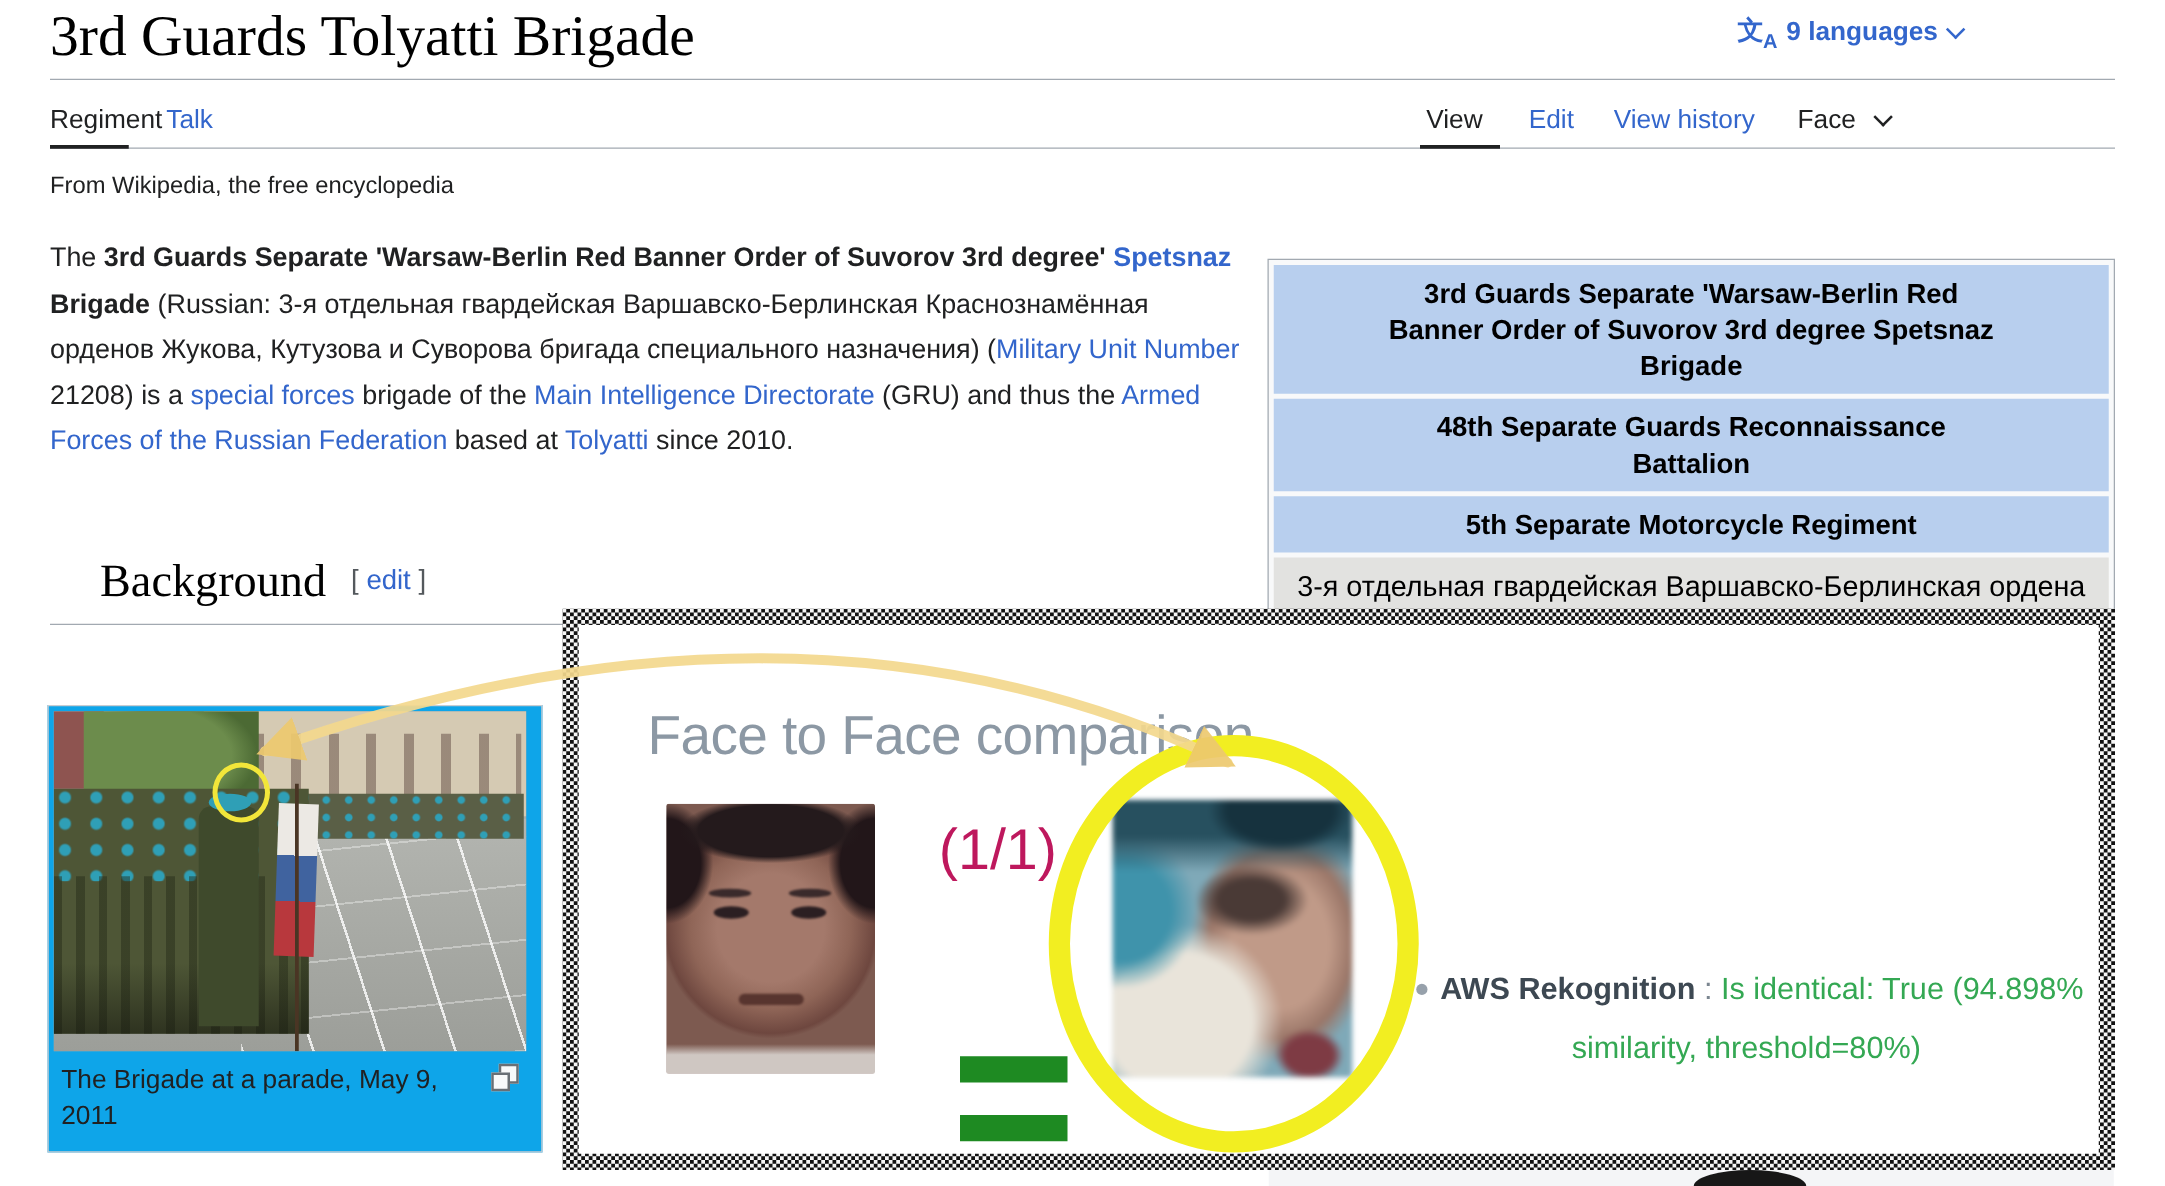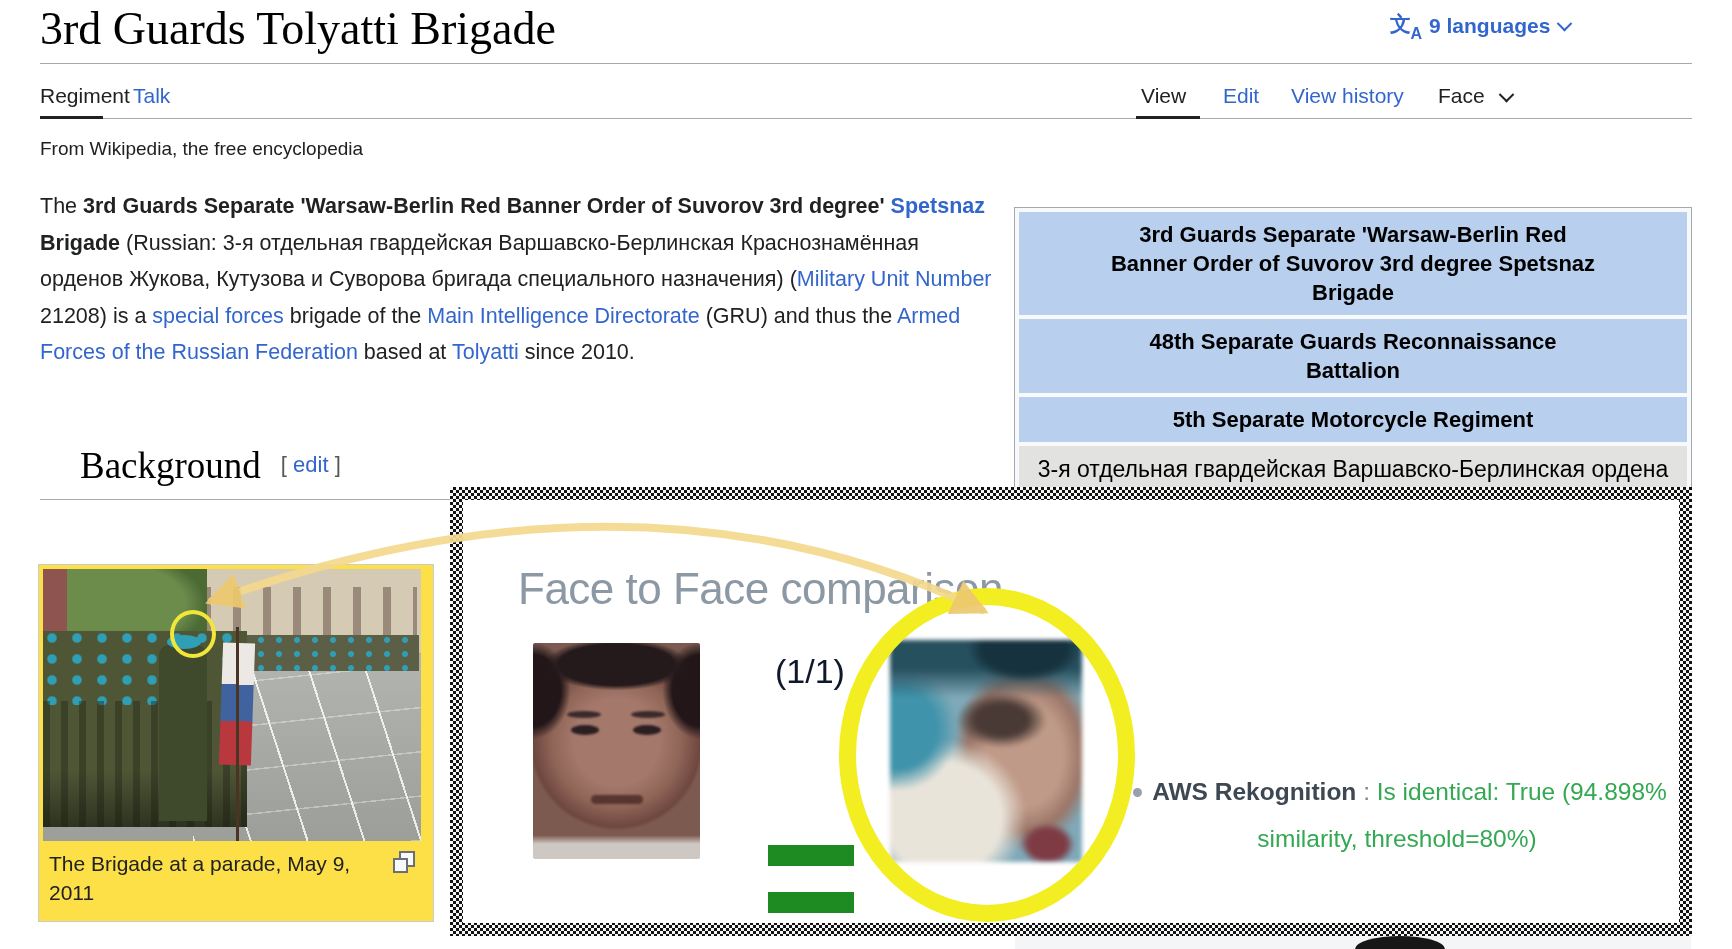--- a/index.html
+++ b/index.html
@@ -33,21 +33,21 @@
   .seg-l{color:#3366cc;cursor:pointer;}
 
   
   .sec-head{left:40px;top:444px;font-family:"Liberation Serif","DejaVu Serif",serif;
             font-size:37px;color:#000;margin-left:40px;}
   .edit-wrap{font-family:"Liberation Sans",sans-serif;font-size:22px;margin-left:20px;
              color:#54595d;vertical-align:6px;}
   .edit-wrap .lnk{color:#3366cc;cursor:pointer;}
 
   
-  .thumb{left:38px;top:564px;width:386px;border:1px solid #c8ccd1;background:#fde047;
+  .thumb{left:38px;top:564px;width:386px;border:1px solid #c8ccd1;background:#0ea5e9;
          padding:4px;box-sizing:content-box;z-index:2;}
   .photo{position:relative;width:378px;height:272px;overflow:hidden;background:#a9aba6;}
   .ph{position:absolute;}
   .ph-building{left:120px;top:0;right:0;height:84px;background:#d5cab3;}
   .ph-windows{left:130px;top:18px;right:4px;height:52px;
      background:repeating-linear-gradient(90deg,rgba(96,74,66,.5) 0 8px,rgba(0,0,0,0) 8px 30px),
                 repeating-linear-gradient(0deg,rgba(0,0,0,0) 0 12px,rgba(213,202,179,.9) 12px 20px);}
   .ph-redbldg{left:0;top:0;width:40px;height:62px;background:#8e5450;}
   .ph-trees{left:24px;top:0;width:140px;height:88px;
      background:radial-gradient(ellipse at 30% 40%,#6c8c4c 0 55%,rgba(0,0,0,0) 70%),
@@ -89,21 +89,21 @@
 
   .behind-strip{left:1015px;top:935px;width:676px;height:14px;background:#f4f5f7;z-index:1;}
   .behind-emblem{left:1355px;top:936px;width:90px;height:13px;background:#171717;
      border-radius:50% 50% 0 0/100% 100% 0 0;z-index:1;}
 
   
   .overlay{left:450px;top:487px;width:1242px;height:449px;z-index:10;padding:13px;box-sizing:border-box;
      background:repeating-conic-gradient(#121212 0% 25%,#f6f6f6 0% 50%) 0 0/6px 6px;}
   .ov-inner{position:relative;width:100%;height:100%;background:#fff;overflow:hidden;}
   .ov-title{left:55px;top:64px;font-size:44px;color:#8c98a4;letter-spacing:-0.5px;}
-  .ov-counter{left:312px;top:152px;font-size:34px;color:#0f172a;}
+  .ov-counter{left:288px;top:152px;font-size:46px;color:#be185d;}
 
   .face{border-radius:2px;overflow:hidden;}
   .face-a{left:70px;top:143px;width:167px;height:216px;background-color:#7d5a50;
     background-image:
       linear-gradient(0deg,#cfc7c2 0 7%,rgba(0,0,0,0) 11%),
       radial-gradient(ellipse 58% 16% at 50% 10%,#241a1c 0 60%,rgba(0,0,0,0) 75%),
       radial-gradient(ellipse 30% 30% at 0% 22%,#221619 0 55%,rgba(0,0,0,0) 75%),
       radial-gradient(ellipse 30% 30% at 100% 22%,#221619 0 55%,rgba(0,0,0,0) 75%),
       radial-gradient(ellipse 64% 50% at 50% 46%,#a4796b 0 40%,#8f6557 60%,#6e473f 78%,rgba(0,0,0,0) 82%);}
   .fa-feat{position:absolute;background:#2b1f22;border-radius:50%;filter:blur(1px);}

